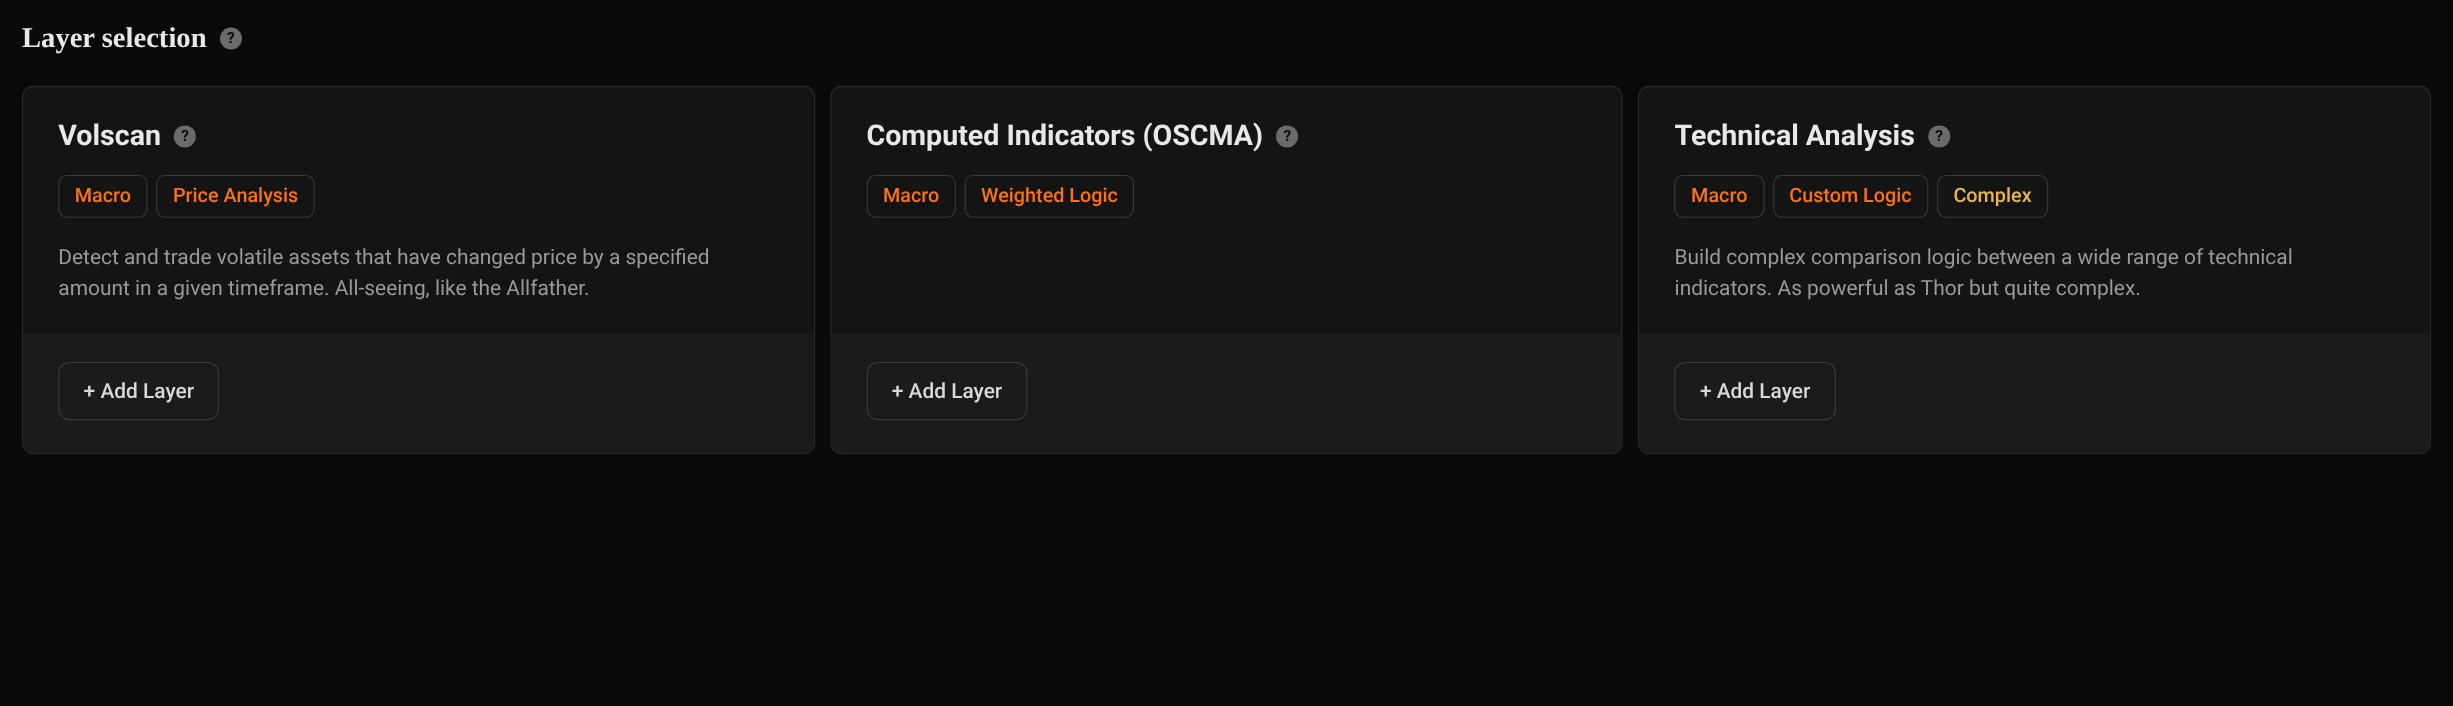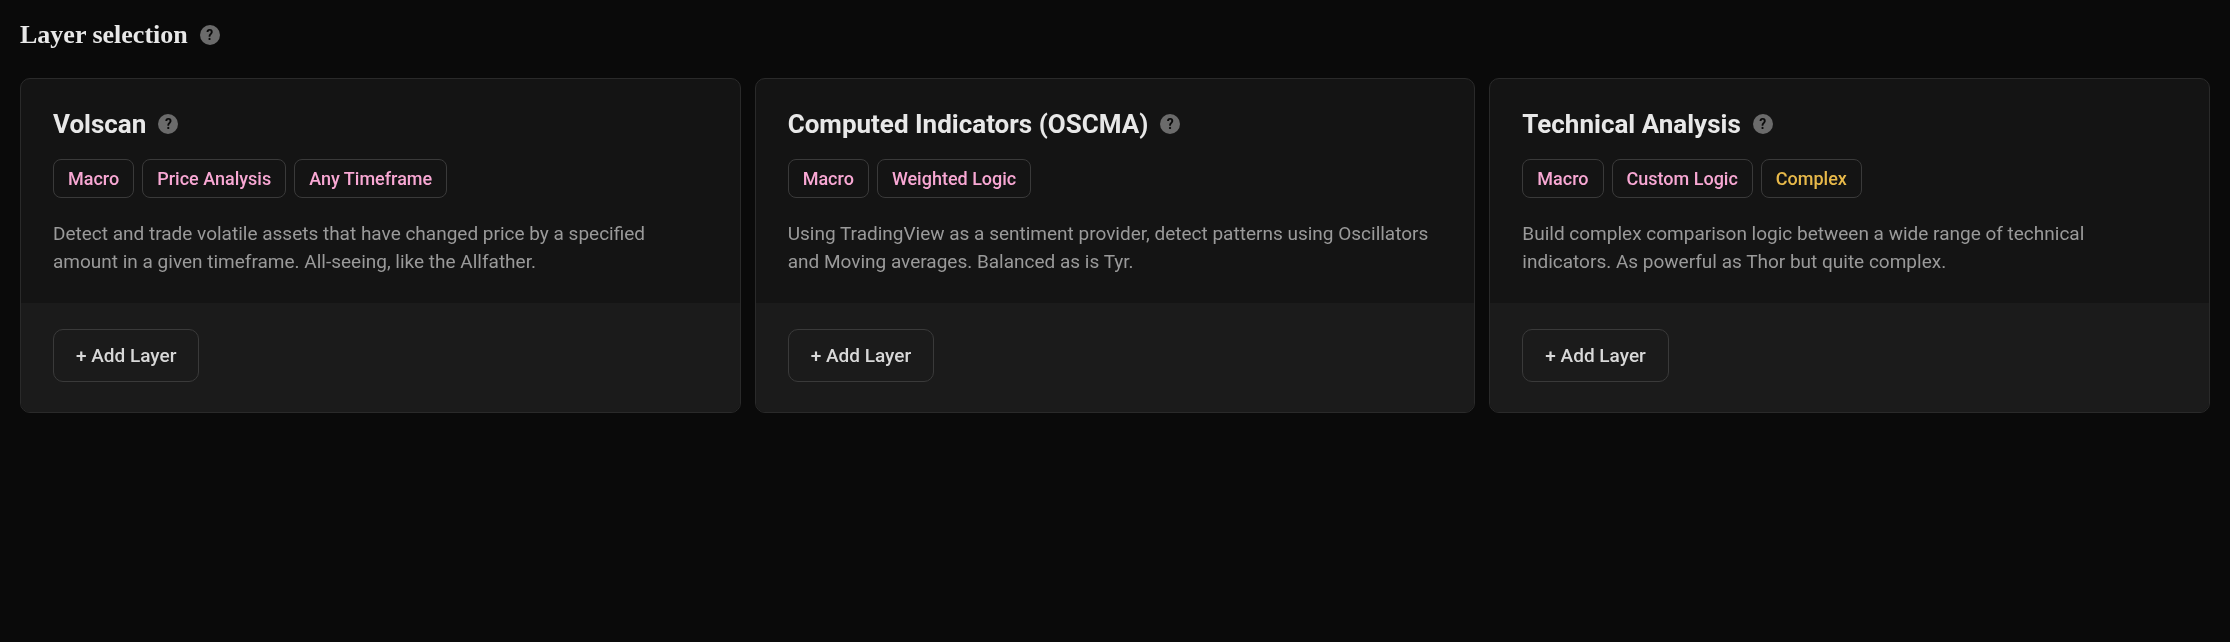--- a/index.html
+++ b/index.html
@@ -69,21 +69,21 @@
       gap: 8px;
       flex-wrap: wrap;
       margin-bottom: 22px;
     }
     .tag {
       border: 1px solid #3a3a3a;
       border-radius: 8px;
       padding: 8px 14px;
       font-size: 18px;
       font-weight: 500;
-      color: #f9a8d4;
+      color: #f97316;
       background: transparent;
     }
     .tag.highlight {
       color: #e8b94a;
     }
     .card-desc {
       font-size: 19px;
       line-height: 1.45;
       color: #9a9a9a;
     }
@@ -115,40 +115,38 @@
 
   <div class="card">
     <div class="card-body">
       <div class="card-header">
         <span class="card-title">Volscan</span>
         <span class="help-icon">?</span>
       </div>
       <div class="tags">
         <span class="tag">Macro</span>
         <span class="tag">Price Analysis</span>
-        <span class="tag">Any Timeframe</span>
       </div>
       <p class="card-desc">Detect and trade volatile assets that have changed price by a specified amount in a given timeframe. All-seeing, like the Allfather.</p>
     </div>
     <div class="card-footer">
       <button class="add-btn">+ Add Layer</button>
     </div>
   </div>
 
   <div class="card">
     <div class="card-body">
       <div class="card-header">
         <span class="card-title">Computed Indicators (OSCMA)</span>
         <span class="help-icon">?</span>
       </div>
       <div class="tags">
         <span class="tag">Macro</span>
         <span class="tag">Weighted Logic</span>
       </div>
-      <p class="card-desc">Using TradingView as a sentiment provider, detect patterns using Oscillators and Moving averages. Balanced as is Tyr.</p>
     </div>
     <div class="card-footer">
       <button class="add-btn">+ Add Layer</button>
     </div>
   </div>
 
   <div class="card">
     <div class="card-body">
       <div class="card-header">
         <span class="card-title">Technical Analysis</span>

